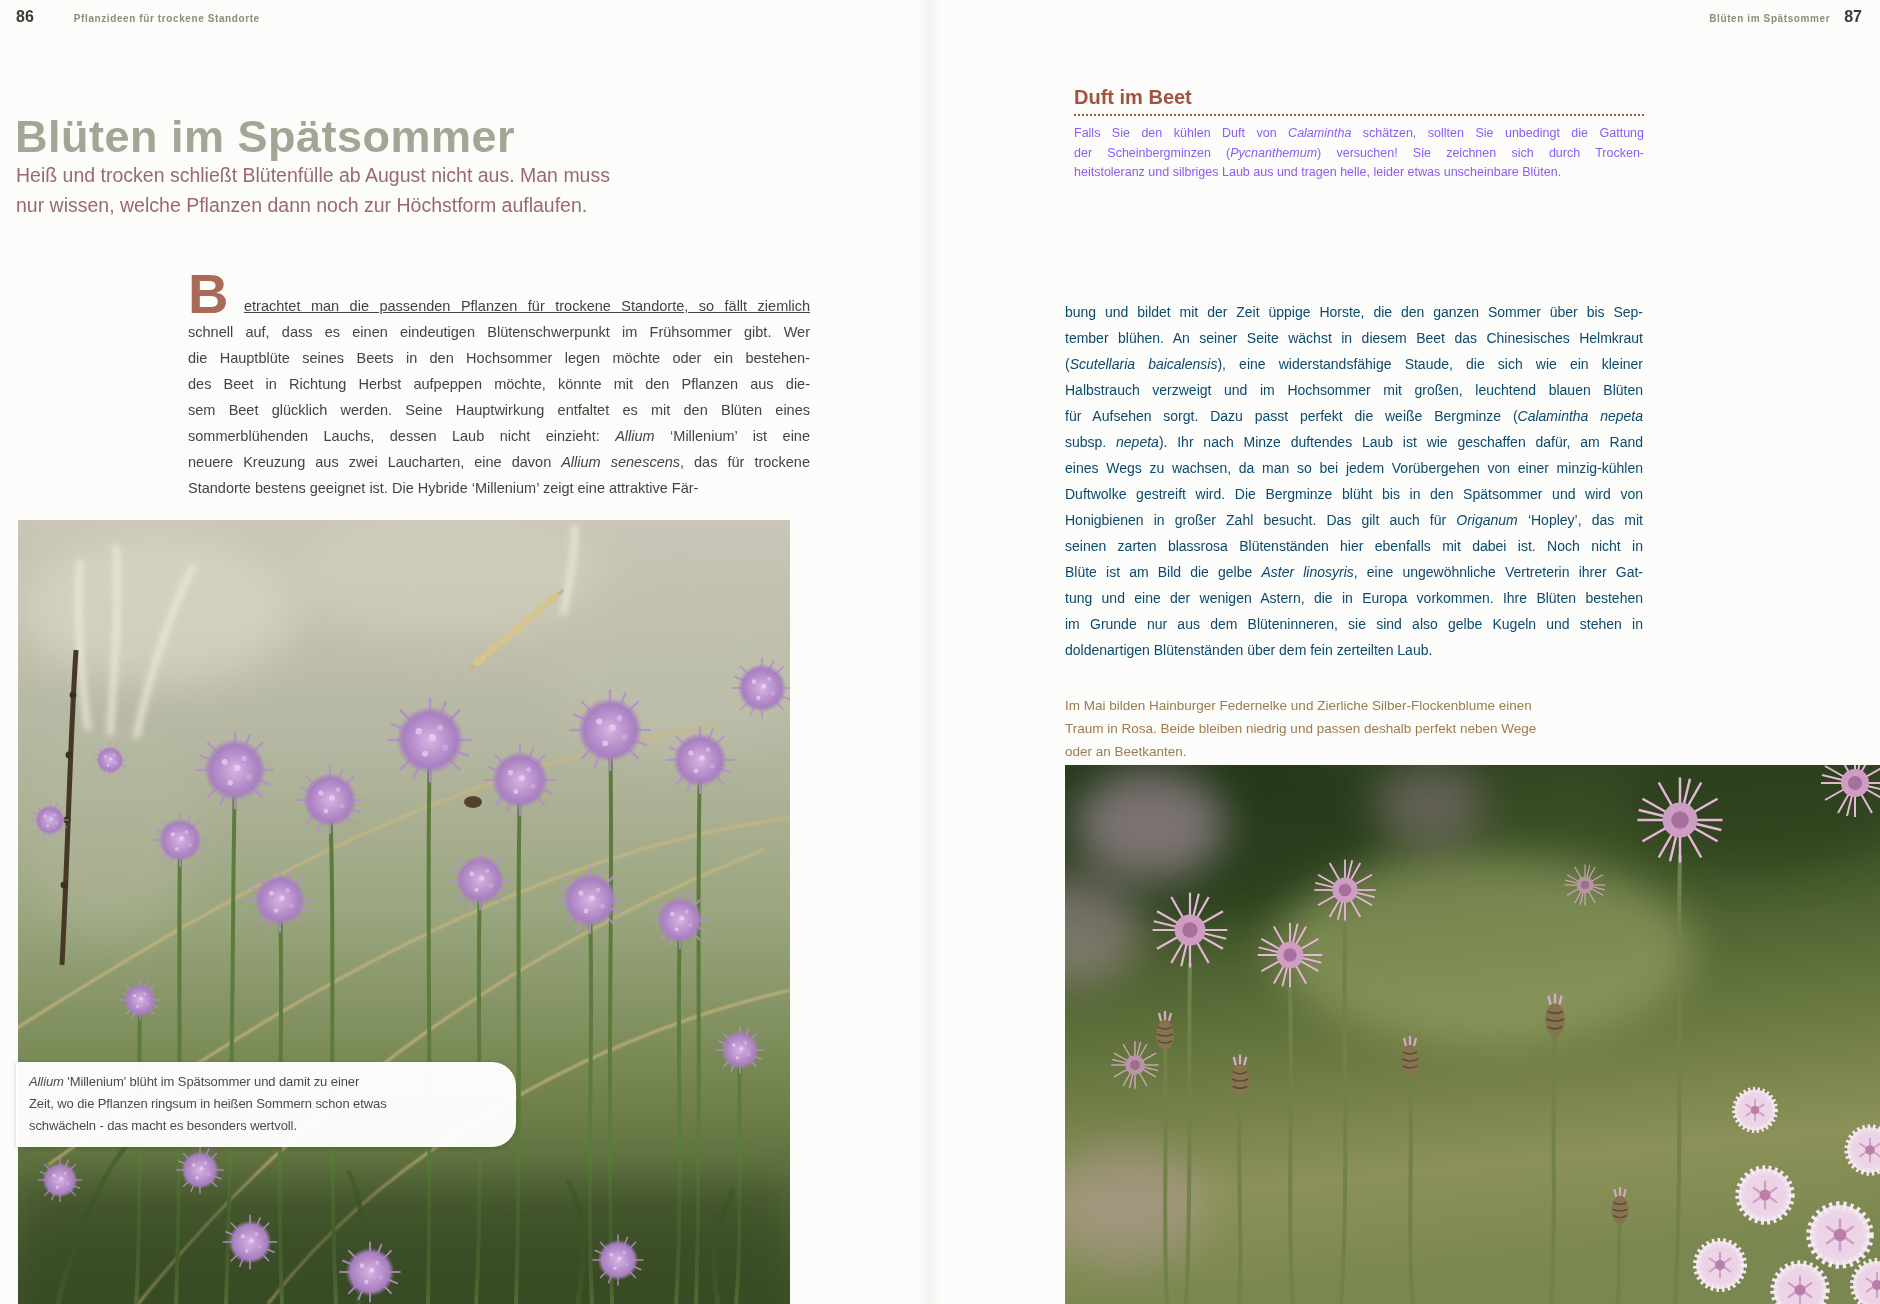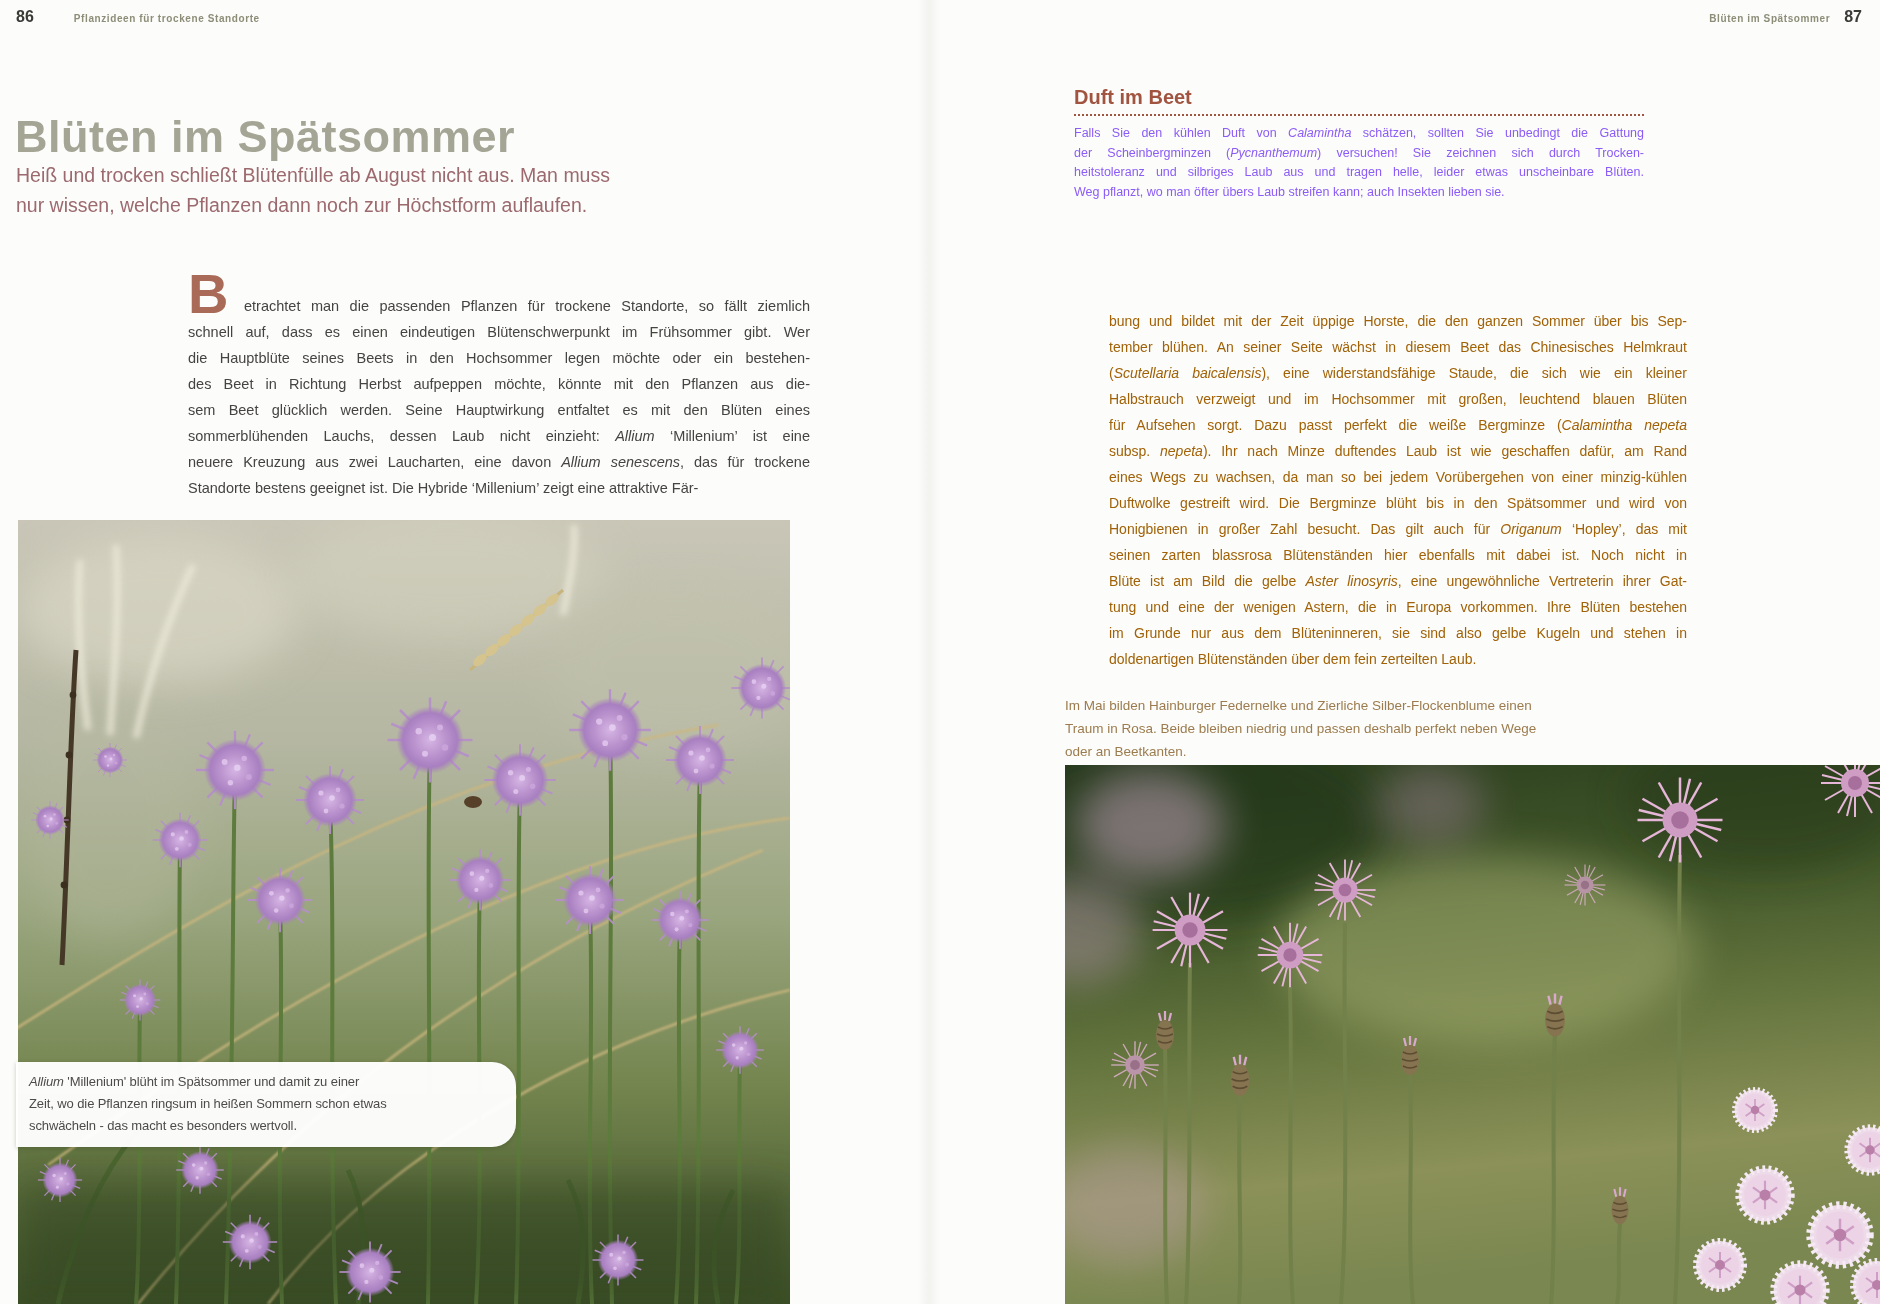--- a/index.html
+++ b/index.html
@@ -19,39 +19,39 @@
   #hdr-right{right:18px;gap:14px;}
   
   #h1{left:15px;top:82px;font-size:45px;line-height:1.1;font-weight:700;
       letter-spacing:.5px;color:#a5a596;}
   #subtitle{left:16px;top:160px;font-size:19.5px;line-height:30px;color:#9c696e;}
   #dropcap{left:188px;top:266px;font-size:56px;line-height:56px;font-weight:700;color:#a96a58;}
   #body-left{left:188px;top:293px;width:622px;font-size:14.5px;line-height:26px;color:#454442;}
   .tlines .tline{white-space:nowrap;}
   .just .tline{text-align:justify;text-align-last:justify;white-space:normal;height:26px;overflow:visible;}
   .just .tline:last-child{text-align-last:left;}
-  #body-left .tline:first-child{padding-left:56px;}
+  #body-left .tline:first-child{padding-left:56px;text-decoration:underline;}
   
   .photo{display:block;}
   #photo-left{left:18px;top:520px;}
   #photo-right{left:1065px;top:765px;}
   
   #cap-left{left:16px;top:1062px;width:500px;background:rgba(255,255,255,.97);
     border-radius:0 24px 24px 0;padding:9px 16px 10px 13px;box-sizing:border-box;
     font-size:13px;line-height:22px;color:#4d4b49;letter-spacing:-.1px;
     box-shadow:0 1px 4px rgba(40,50,25,.25);}
   
   #infobox{left:1074px;top:86px;width:570px;}
   #infobox-title{font-size:20px;font-weight:700;color:#a1543f;margin:0 0 5px 0;}
   #infobox-rule{border:none;border-top:2px dotted #a1543f;margin:0 0 8px 0;}
   #infobox-body{font-size:12.5px;line-height:19.5px;color:#8b5cf6;font-weight:400;}
   .just-tight .tline{text-align:justify;text-align-last:justify;white-space:normal;height:19.5px;}
   .just-tight .tline:last-child{text-align-last:left;}
   
-  #body-right{left:1065px;top:308px;width:578px;font-size:14px;line-height:26px;color:#a16207;margin-left:44px;}
+  #body-right{left:1065px;top:299px;width:578px;font-size:14px;line-height:26px;color:#0c4a6e;}
   
   #cap-right{left:1065px;top:694px;width:600px;font-size:13.5px;line-height:23px;color:#9c7c4e;}
   
   #gutter{left:918px;top:0;width:22px;height:1304px;
     background:linear-gradient(90deg,rgba(0,0,0,0) 0%,rgba(60,60,50,.05) 50%,rgba(0,0,0,0) 100%);}
 </style>
 </head>
 <body>
 
 <div class="abs hdr" id="hdr-left">
@@ -222,21 +222,20 @@
 
 <div class="abs" id="gutter"></div>
 
 <div class="abs" id="infobox">
   <h2 id="infobox-title">Duft im Beet</h2>
   <hr id="infobox-rule">
   <div class="tlines just-tight" id="infobox-body">
       <div class="tline"><span>Falls Sie den kühlen Duft von </span><span class="it">Calamintha</span><span> schätzen, sollten Sie unbedingt die Gattung</span></div>
       <div class="tline"><span>der Scheinbergminzen (</span><span class="it">Pycnanthemum</span><span>) versuchen! Sie zeichnen sich durch Trocken-</span></div>
       <div class="tline"><span>heitstoleranz und silbriges Laub aus und tragen helle, leider etwas unscheinbare Blüten.</span></div>
-      <div class="tline"><span>Weg pflanzt, wo man öfter übers Laub streifen kann; auch Insekten lieben sie.</span></div>
     </div>
 </div>
 
 <div class="abs tlines just" id="body-right">
     <div class="tline"><span>bung und bildet mit der Zeit üppige Horste, die den ganzen Sommer über bis Sep-</span></div>
     <div class="tline"><span>tember blühen. An seiner Seite wächst in diesem Beet das Chinesisches Helmkraut</span></div>
     <div class="tline"><span>(</span><span class="it">Scutellaria baicalensis</span><span>), eine widerstandsfähige Staude, die sich wie ein kleiner</span></div>
     <div class="tline"><span>Halbstrauch verzweigt und im Hochsommer mit großen, leuchtend blauen Blüten</span></div>
     <div class="tline"><span>für Aufsehen sorgt. Dazu passt perfekt die weiße Bergminze (</span><span class="it">Calamintha nepeta</span></div>
     <div class="tline"><span>subsp. </span><span class="it">nepeta</span><span>). Ihr nach Minze duftendes Laub ist wie geschaffen dafür, am Rand</span></div>

